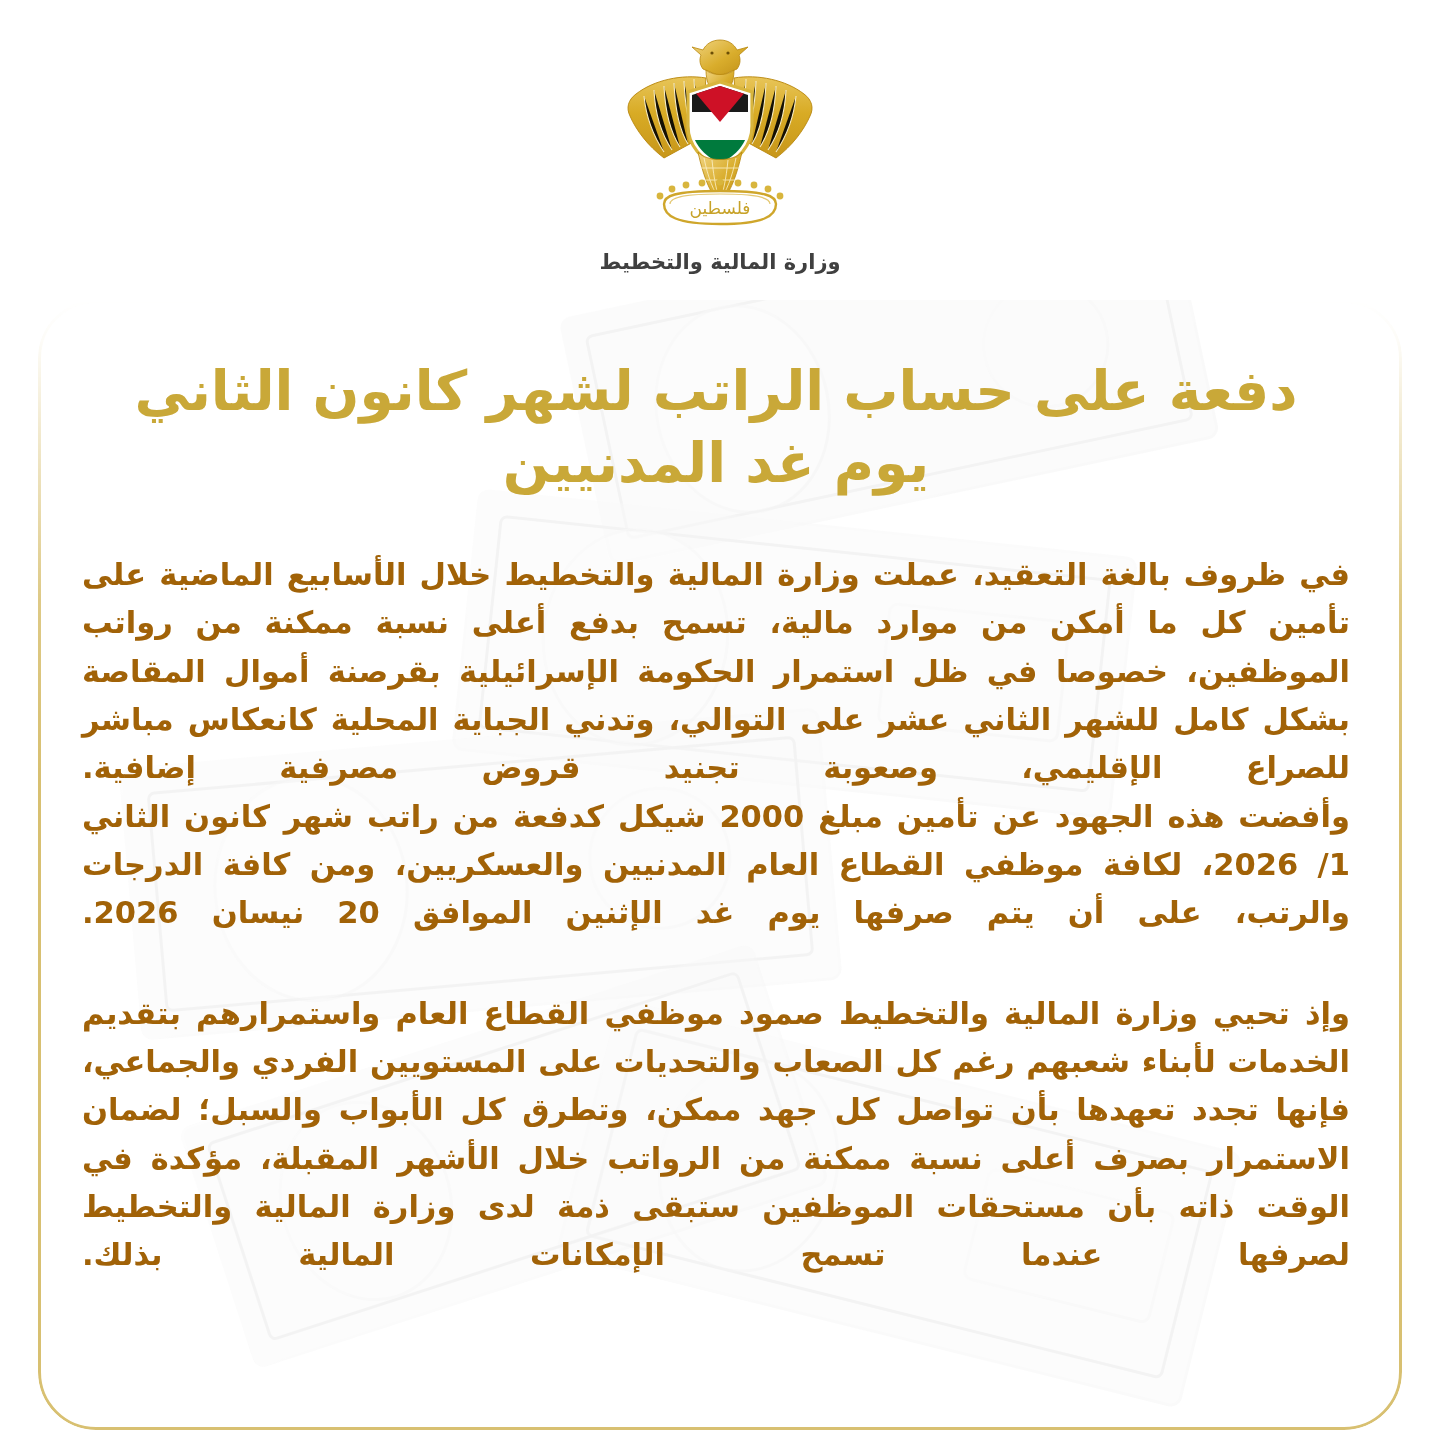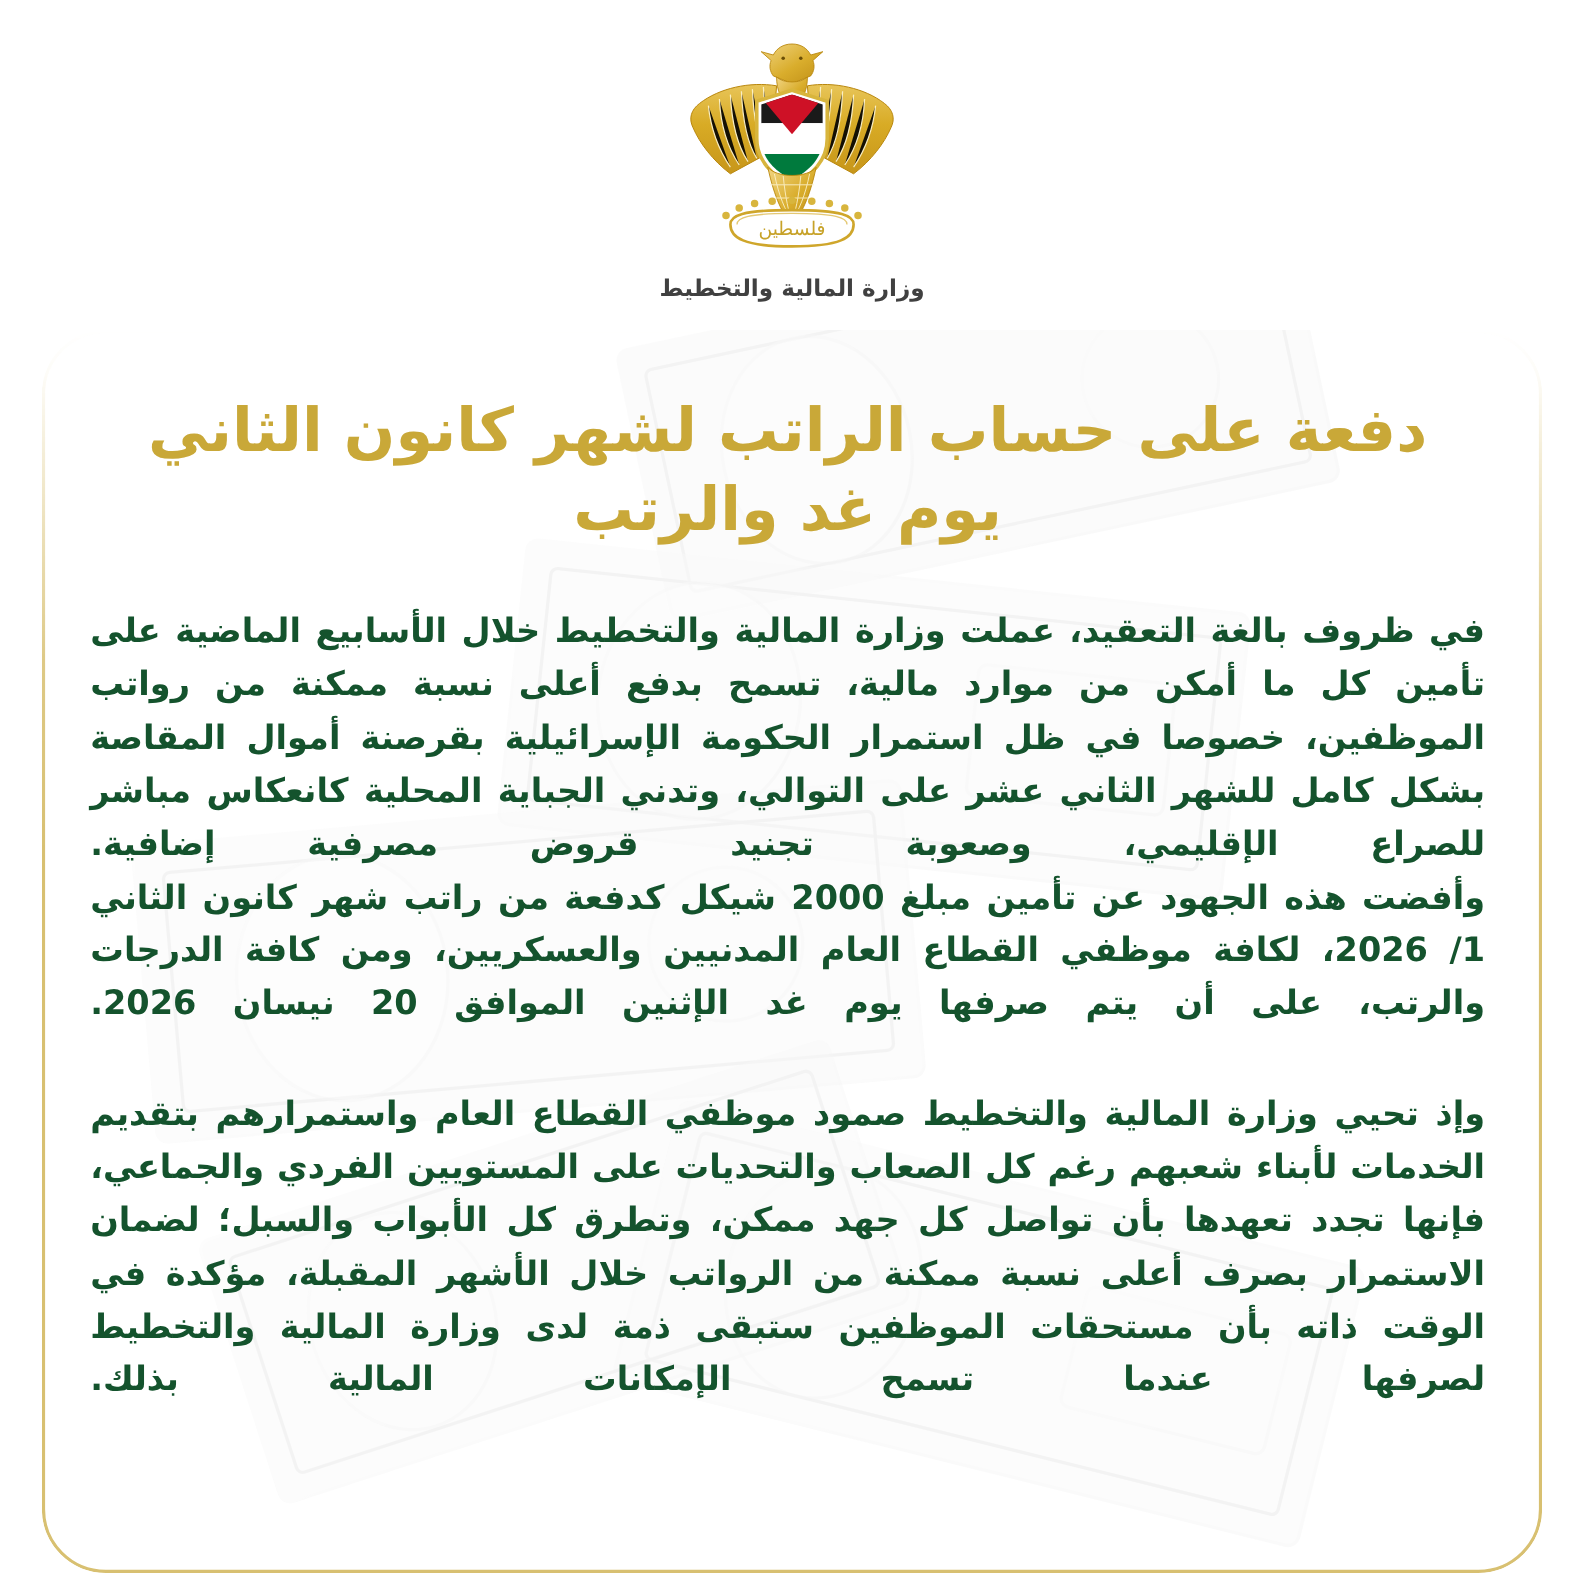--- a/index.html
+++ b/index.html
@@ -111,21 +111,21 @@
     font-weight: 700;
     line-height: 1.30;
     text-align: center;
     direction: rtl;
     margin: 6px auto 0 auto;
     width: 1210px;
     letter-spacing: -0.5px;
   }
 
   .para {
-    color: #14532d;
+    color: #a16207;
     font-size: 30.5px;
     font-weight: 700;
     line-height: 1.585;
     text-align: justify;
     text-align-last: justify;
     direction: rtl;
     margin: 0;
     letter-spacing: -0.2px;
     word-spacing: 1px;
   }
@@ -282,21 +282,21 @@
 
     <div id="ministry-name">وزارة المالية والتخطيط</div>
   </div>
 
   <div id="card"></div>
 
   <div id="content">
 
     <h1 id="headline">
       <span>دفعة على حساب الراتب لشهر كانون الثاني</span><br>
-      <span>يوم غد والرتب</span>
+      <span>يوم غد المدنيين</span>
     </h1>
 
     <p class="para" id="p1">في ظروف بالغة التعقيد، عملت وزارة المالية والتخطيط خلال الأسابيع الماضية على تأمين كل ما أمكن من موارد مالية، تسمح بدفع أعلى نسبة ممكنة من رواتب الموظفين، خصوصا في ظل استمرار الحكومة الإسرائيلية بقرصنة أموال المقاصة بشكل كامل للشهر الثاني عشر على التوالي، وتدني الجباية المحلية كانعكاس مباشر للصراع الإقليمي، وصعوبة تجنيد قروض مصرفية إضافية.</p>
 
     <p class="para" id="p2">وأفضت هذه الجهود عن تأمين مبلغ 2000 شيكل كدفعة من راتب شهر كانون الثاني  1/ 2026، لكافة موظفي القطاع العام المدنيين والعسكريين، ومن كافة الدرجات والرتب، على أن يتم صرفها يوم غد الإثنين الموافق 20 نيسان 2026.</p>
 
     <p class="para" id="p3">وإذ تحيي وزارة المالية والتخطيط صمود موظفي القطاع العام واستمرارهم بتقديم الخدمات لأبناء شعبهم رغم كل الصعاب والتحديات على المستويين الفردي والجماعي، فإنها تجدد تعهدها بأن تواصل كل جهد ممكن، وتطرق كل الأبواب والسبل؛ لضمان الاستمرار بصرف أعلى نسبة ممكنة من الرواتب خلال الأشهر المقبلة، مؤكدة في الوقت ذاته بأن مستحقات الموظفين ستبقى ذمة لدى وزارة المالية والتخطيط لصرفها عندما تسمح الإمكانات المالية بذلك.</p>
 
   </div>
 </div>

